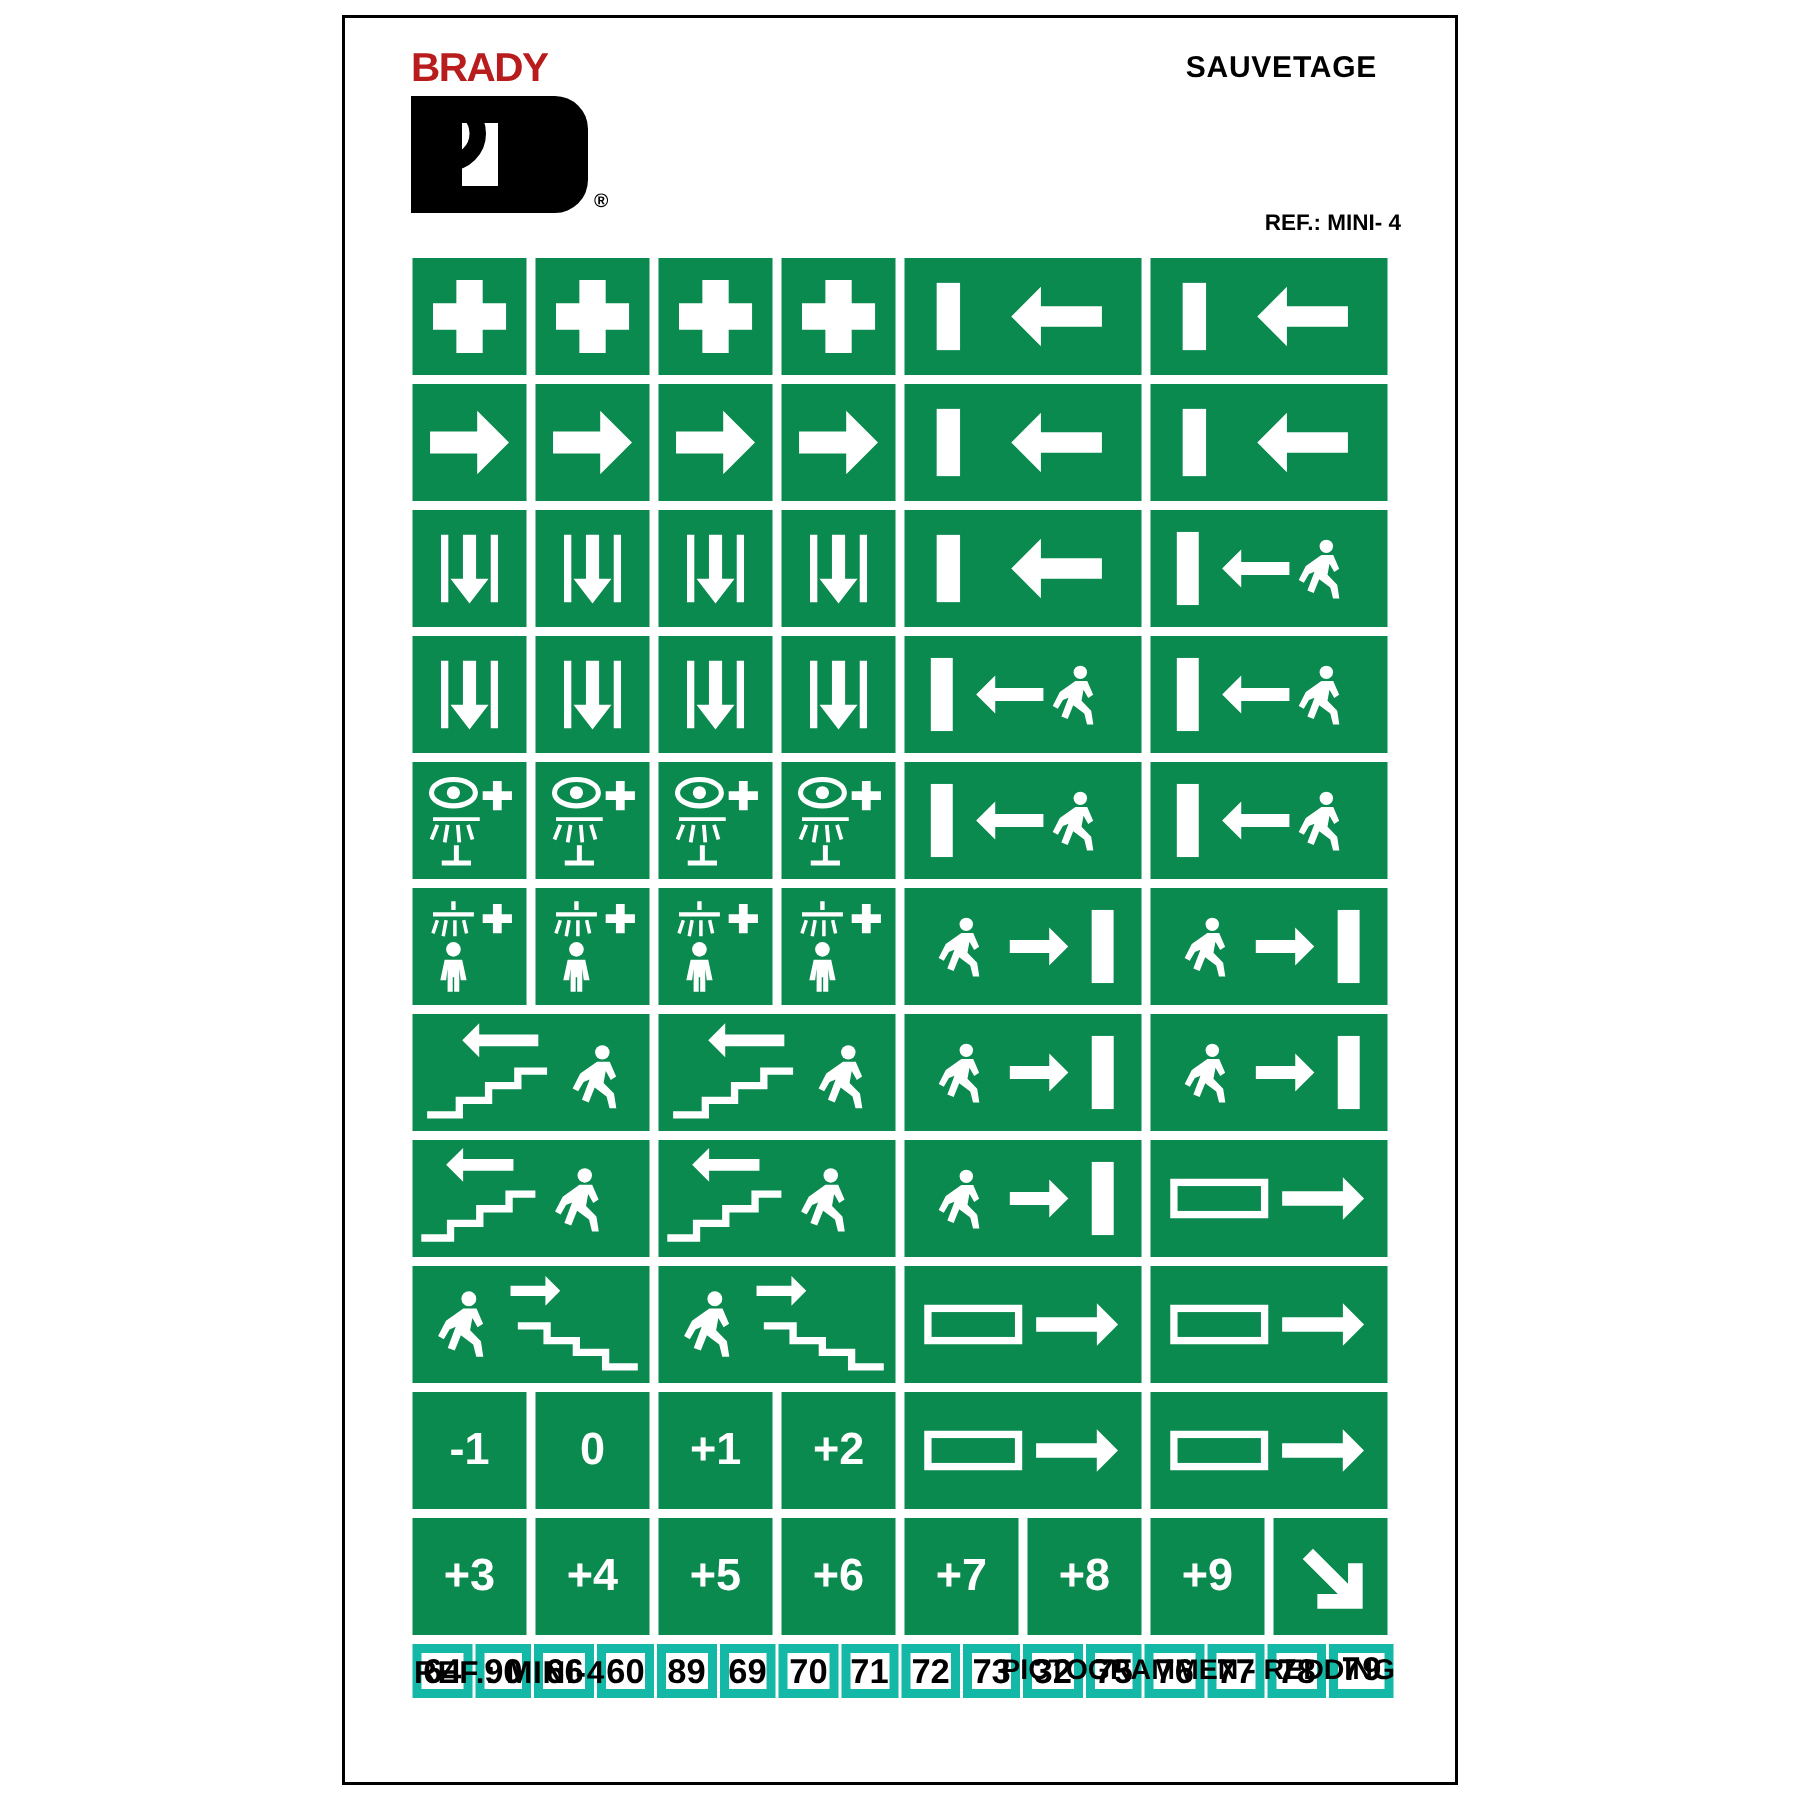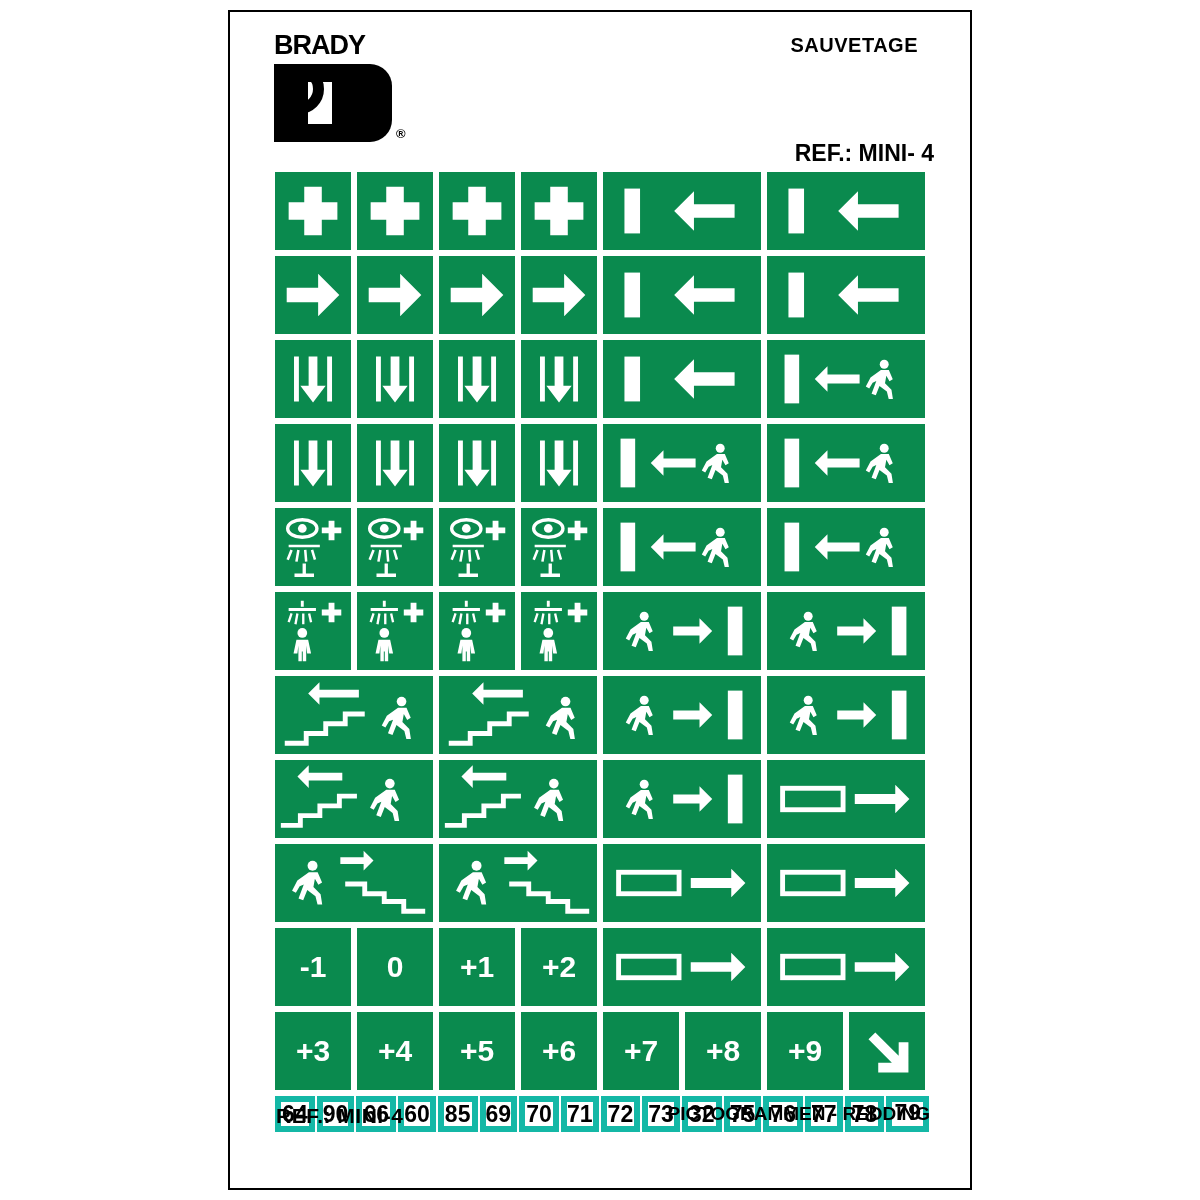--- a/index.html
+++ b/index.html
@@ -31,21 +31,21 @@
     position: absolute;
     left: 44px;
     top: 20px;
     width: 130px;
   }
   .brady-word {
     font-weight: bold;
     font-size: 27px;
     letter-spacing: -1px;
     font-family: "Liberation Sans", sans-serif;
-    color: #000000;
+    color: #b91c1c;
     line-height: 1;
   }
   .brady-mark {
     margin-top: 5px;
     width: 118px;
     height: 78px;
     position: relative;
   }
   .brady-mark .blk {
     position: absolute;
@@ -84,21 +84,21 @@
     top: 22px;
     font-weight: bold;
     font-size: 20px;
     letter-spacing: 0.5px;
   }
   .refmini {
     position: absolute;
     right: 36px;
     top: 128px;
     font-weight: bold;
-    font-size: 23px;
+    font-size: 15px;
   }
 
   .grid {
     position: absolute;
     left: 45px;
     top: 160px;
     width: 656px;
   }
   .row {
     display: flex;
@@ -650,21 +650,21 @@
           <svg viewBox="0 0 78 78" width="100%" height="100%">
             <path fill="#ffffff" d="M20 27 L27 20 L51 44 L51 30 L61 30 L61 61 L30 61 L30 51 L44 51 Z"></path>
           </svg>
         </div>
       </div>
       <div class="numrow">
         <div class="num w42">64</div>
         <div class="num w39">90</div>
         <div class="num w42">66</div>
         <div class="num w39">60</div>
-        <div class="num w42">85</div>
+        <div class="num w42">89</div>
         <div class="num w39">69</div>
         <div class="num w42">70</div>
         <div class="num w39">71</div>
         <div class="num w42">72</div>
         <div class="num w39">73</div>
         <div class="num w42">32</div>
         <div class="num w39">75</div>
         <div class="num w42">76</div>
         <div class="num w39">77</div>
         <div class="num w42">78</div>

